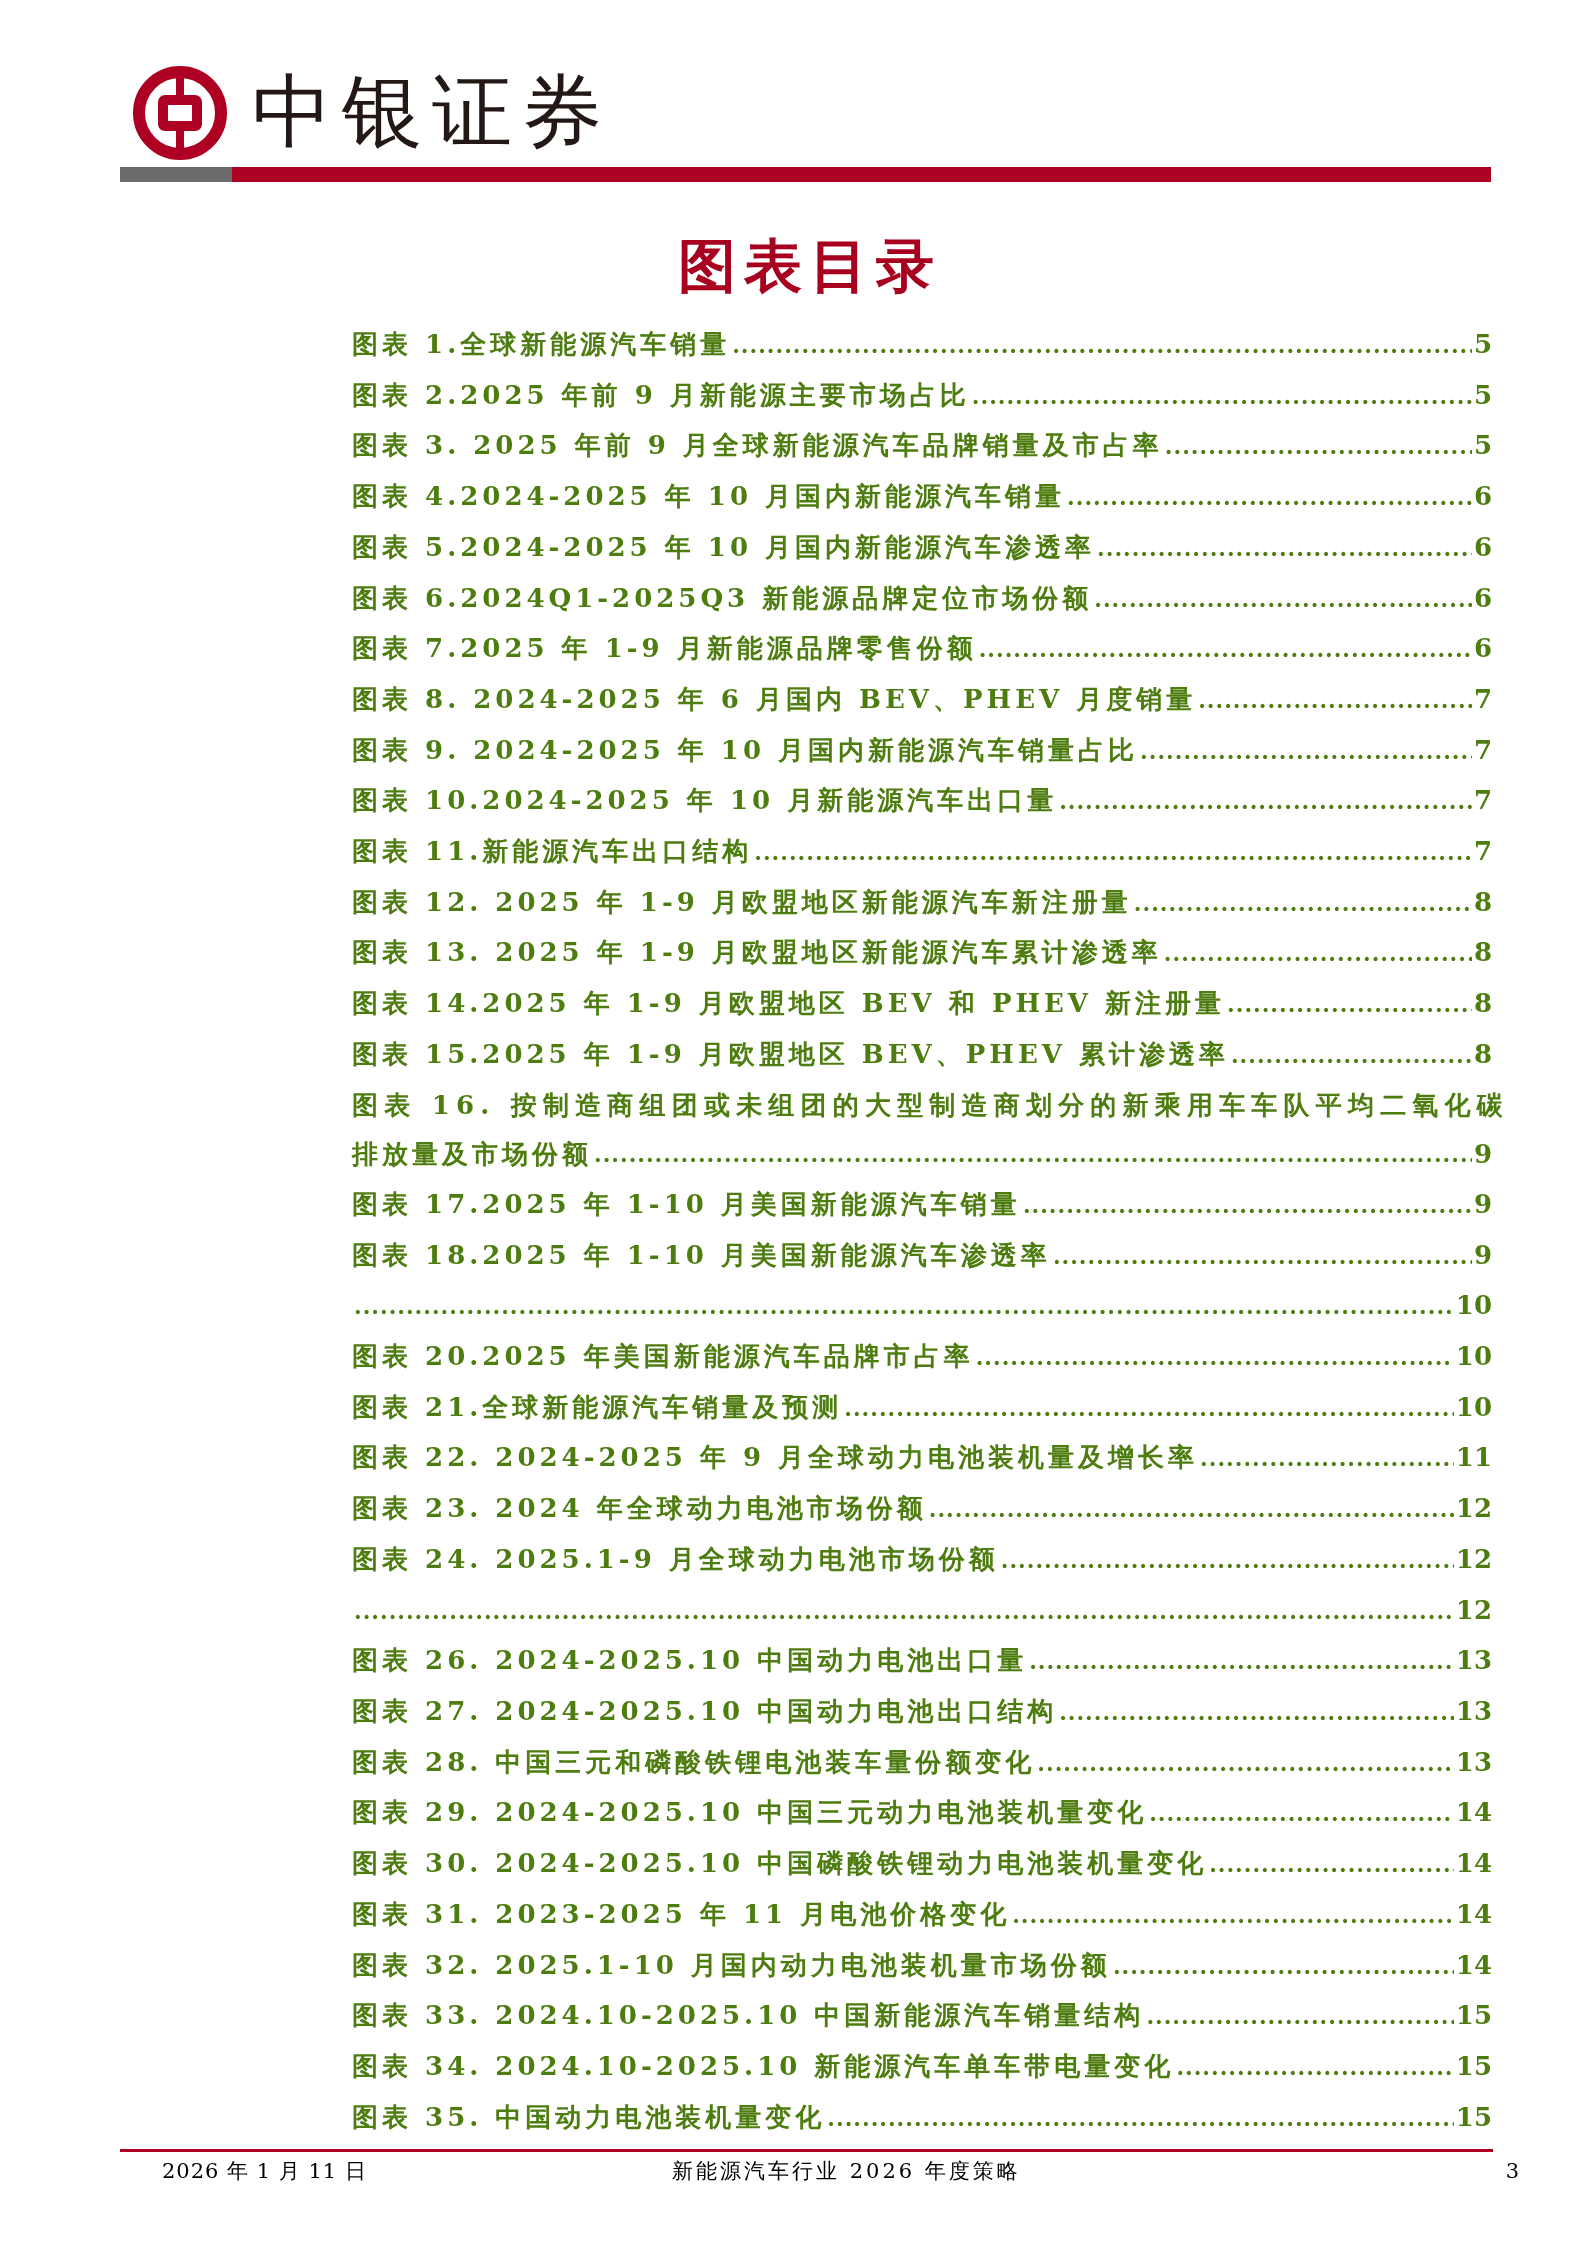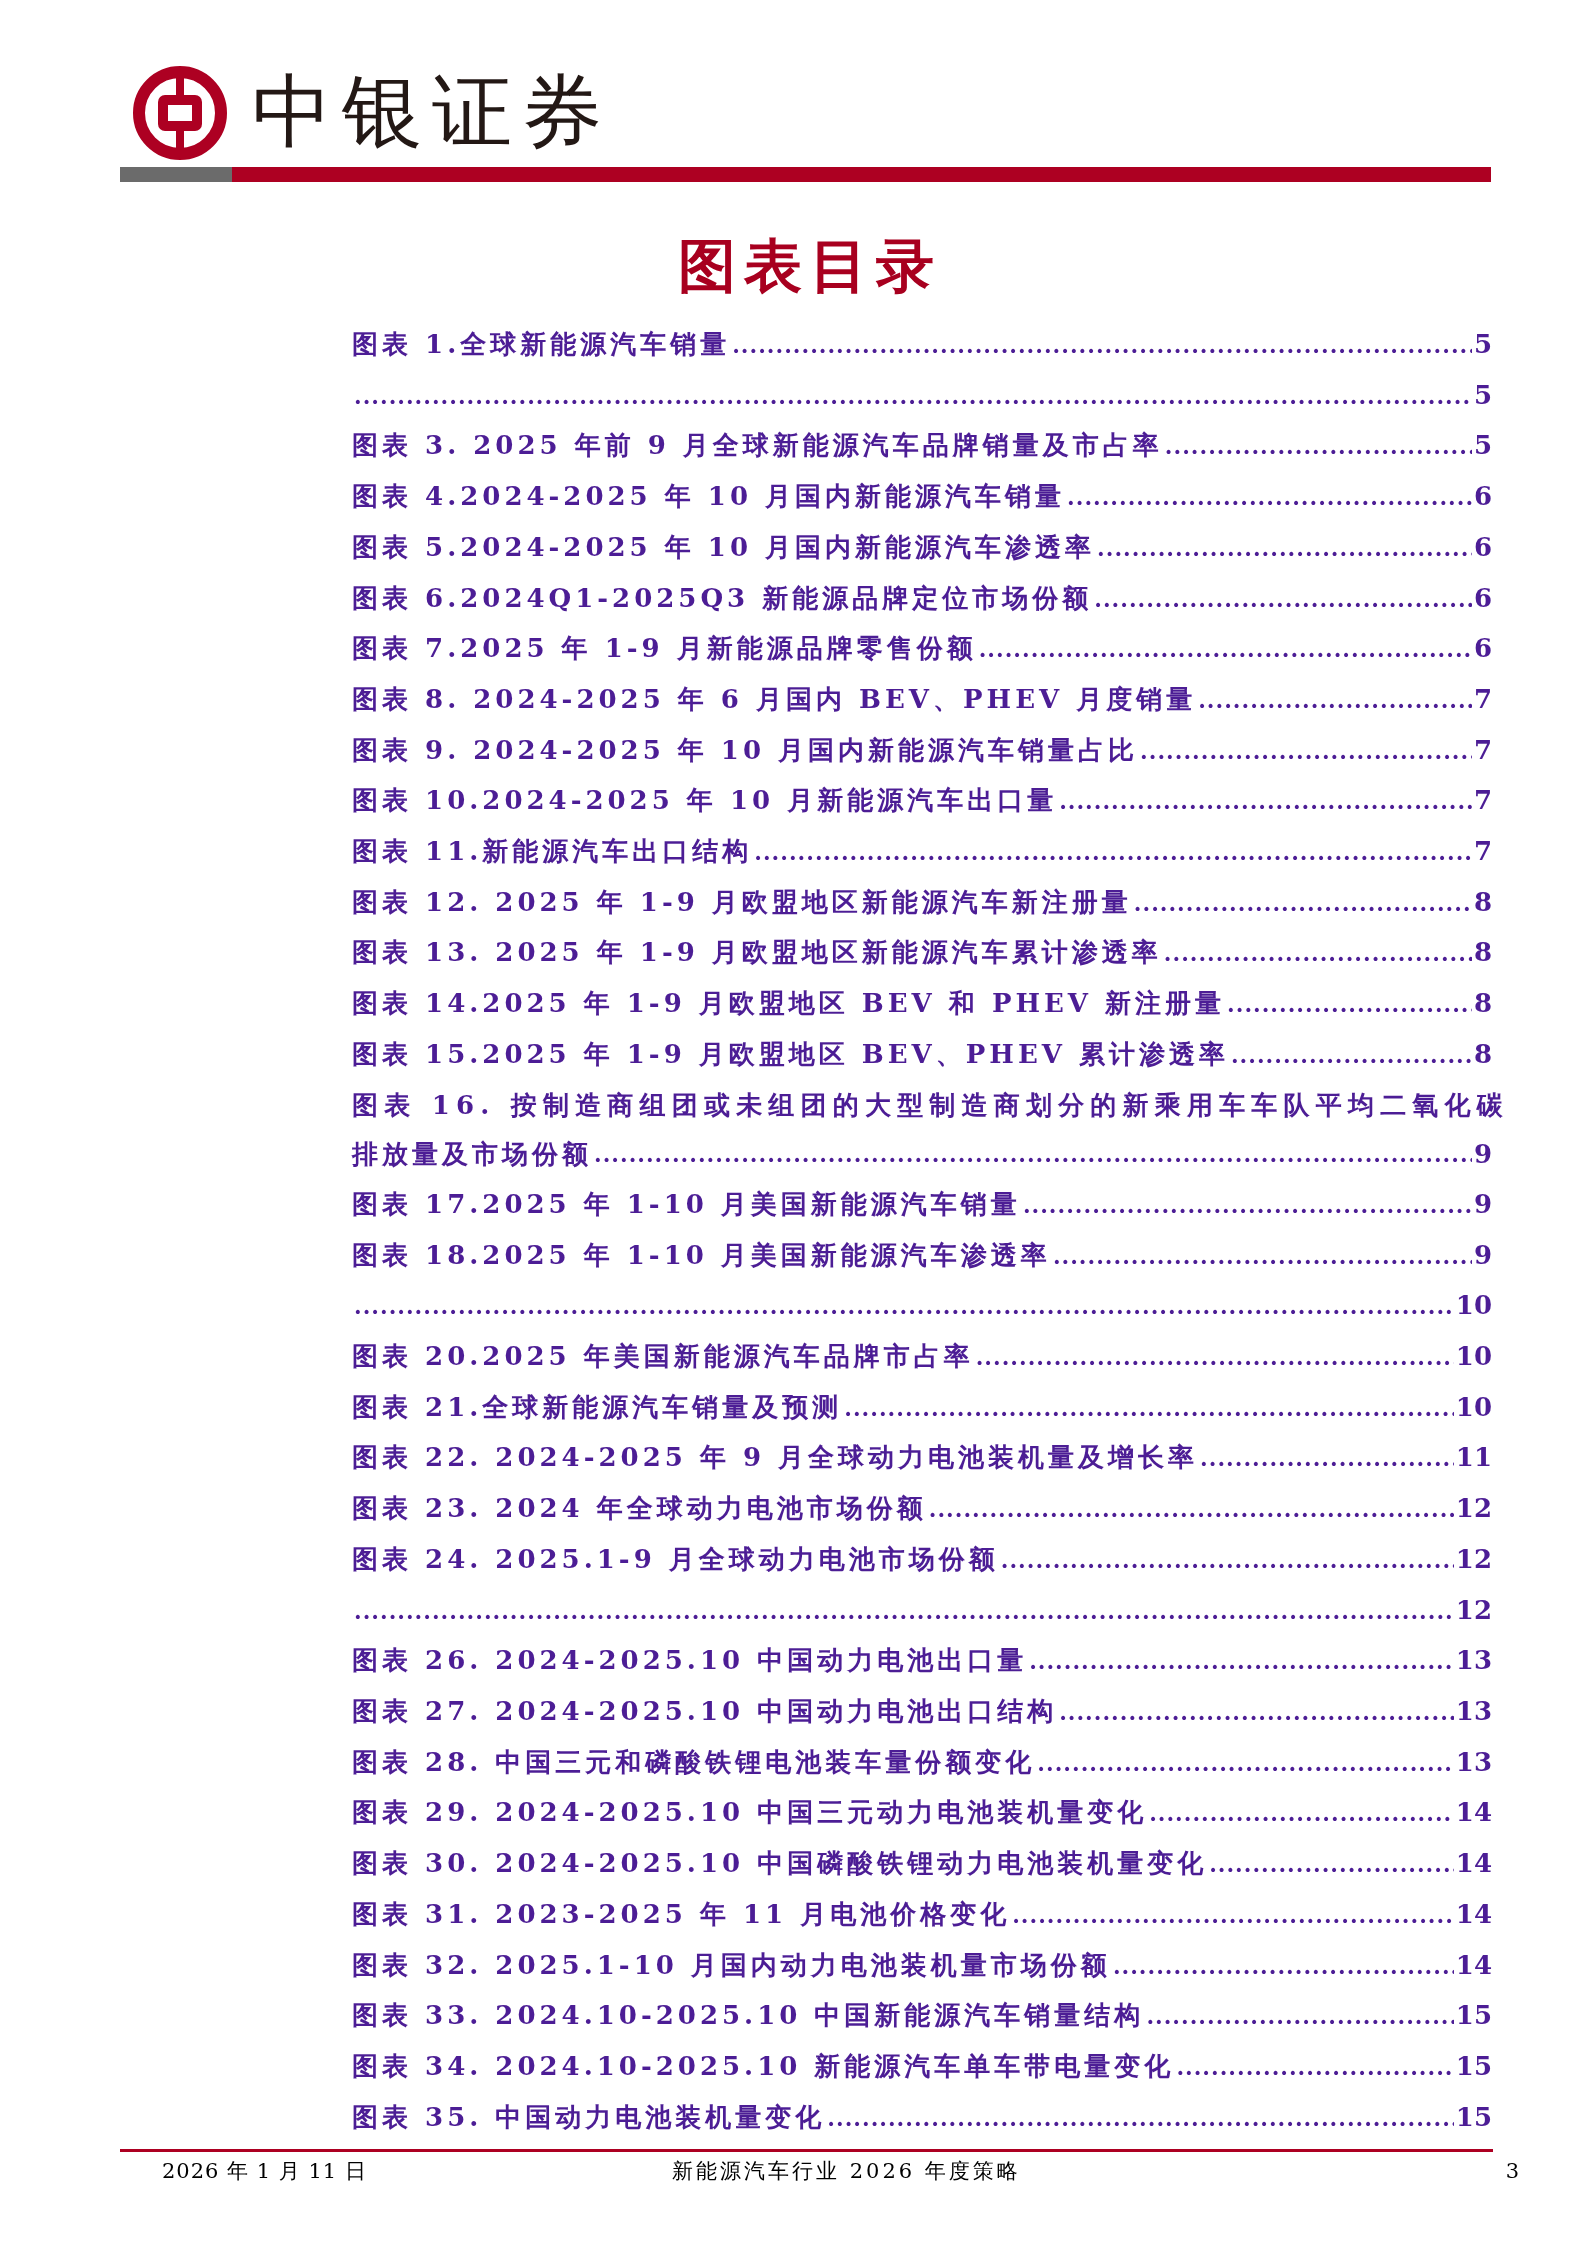--- a/index.html
+++ b/index.html
@@ -68,21 +68,21 @@
     list-style: none;
   }
   .toc-entry {
     display: flex;
     align-items: baseline;
     font-size: 26px;
     line-height: 49.7px;
     font-weight: bold;
     cursor: pointer;
     text-decoration: none;
-    color: #4c1d95;
+    color: #4d7c0f;
   }
   .toc-entry .label {
     white-space: nowrap;
     letter-spacing: 4px;
   }
   .toc-entry .leader {
     flex: 1;
     overflow: hidden;
     white-space: nowrap;
     margin: 0 2px;
@@ -153,20 +153,21 @@
 <ul class="toc-list">
   <li>
       <a class="toc-entry">
         <span class="label">图表 1.全球新能源汽车销量</span>
         <span class="leader"></span>
         <span class="page">5</span>
       </a>
     </li>
   <li>
       <a class="toc-entry">
+        <span class="label">图表 2.2025 年前 9 月新能源主要市场占比</span>
         <span class="leader"></span>
         <span class="page">5</span>
       </a>
     </li>
   <li>
       <a class="toc-entry">
         <span class="label">图表 3. 2025 年前 9 月全球新能源汽车品牌销量及市占率</span>
         <span class="leader"></span>
         <span class="page">5</span>
       </a>

